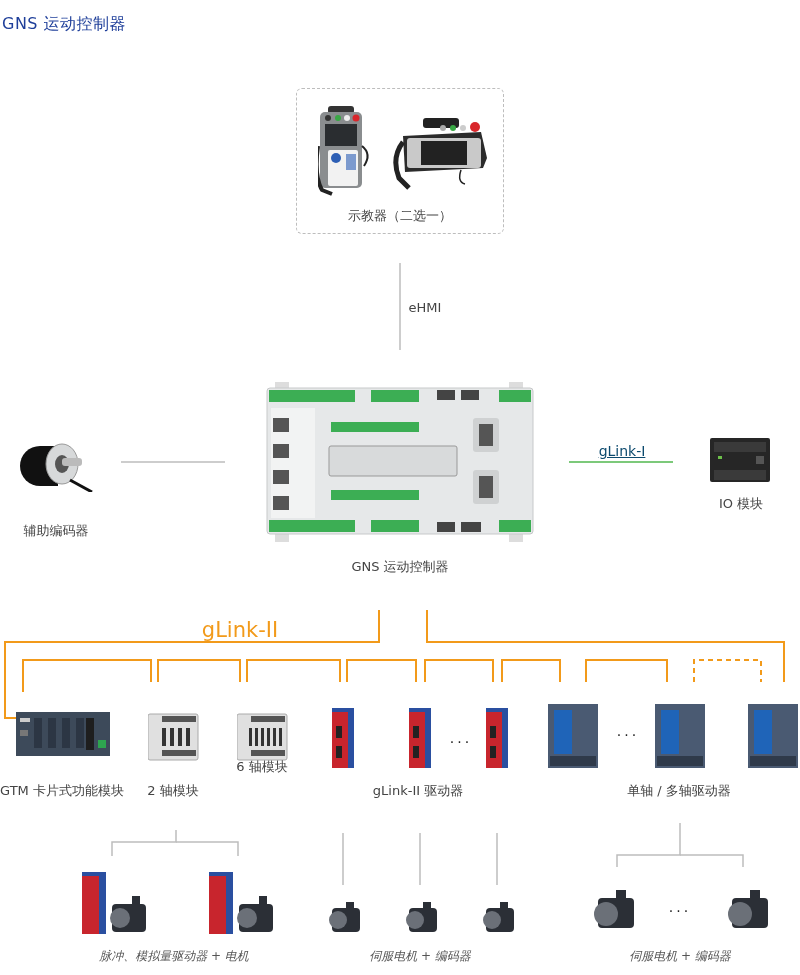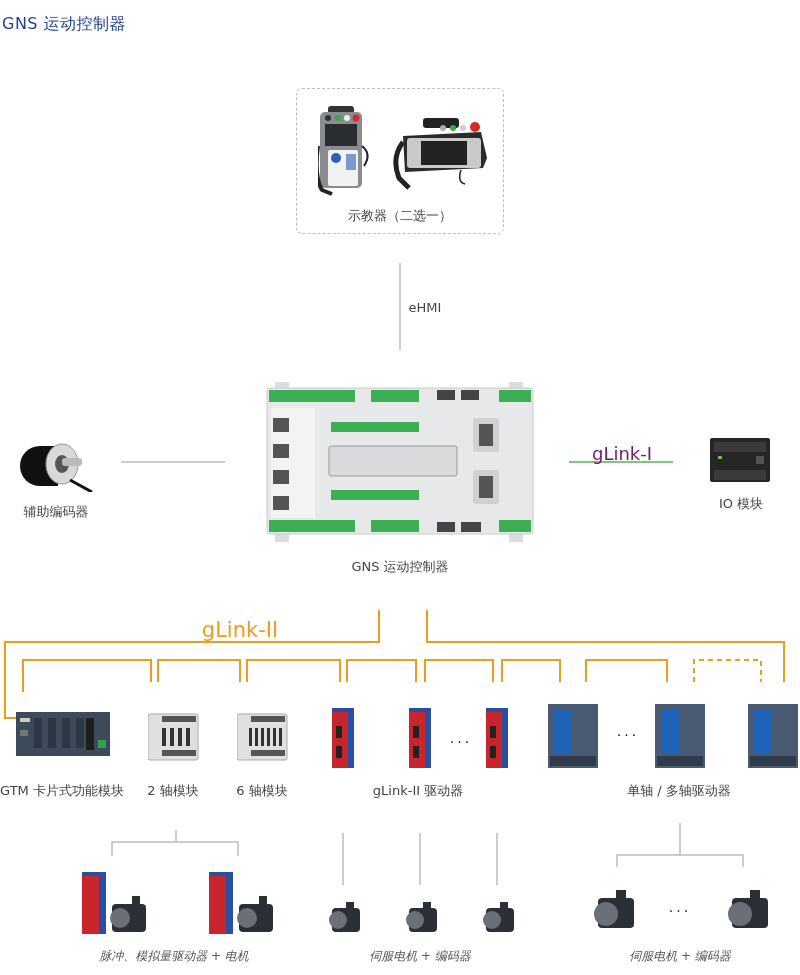--- a/index.html
+++ b/index.html
@@ -3,21 +3,21 @@
 <meta charset="utf-8">
 <style>
   html, body { margin:0; padding:0; background:#ffffff; }
   body { width:800px; height:975px; position:relative; overflow:hidden;
          font-family:"DejaVu Sans", "Liberation Sans", sans-serif; }
   .abs { position:absolute;text-align:center; }
   .title { left:2px; top:14px; font-size:16px; color:#1f3f9a; letter-spacing:0.5px; }
   .label { font-size:13px; color:#444; white-space:nowrap; transform:translateX(-50%); }
   .label-small { font-size:12px; color:#555; white-space:nowrap; transform:translateX(-50%);font-style:italic; }
   .orange-label { color:#f29a1a; font-size:21px; white-space:nowrap; transform:translateX(-50%); }
-  .green-label { color:#701a75; font-size:18px; white-space:nowrap; transform:translateX(-50%); }
+  .green-label { color:#0c4a6e; font-size:14px; white-space:nowrap; transform:translateX(-50%);text-decoration:underline; }
   .dots { font-size:14px; color:#222; letter-spacing:3px; transform:translateX(-50%); }
   svg.lines { position:absolute; left:0; top:0; }
   .dash-box { left:296px; top:88px; width:208px; height:146px; border:1.5px dashed #bdbdbd; border-radius:6px; box-sizing:border-box; }
   .device { position:absolute; }
 </style>
 </head>
 <body>
 
 <div class="abs title">GNS 运动控制器</div>
 
@@ -83,21 +83,21 @@
 <div class="abs label" style="left:425px;top:300px">eHMI</div>
 
 <svg class="device" style="left:16px;top:436px" width="78" height="56">
   <ellipse cx="24" cy="30" rx="20" ry="20" fill="#111"></ellipse>
   <rect x="24" y="10" width="18" height="40" fill="#111"></rect>
   <ellipse cx="46" cy="28" rx="16" ry="20" fill="#d7d9da" stroke="#999"></ellipse>
   <ellipse cx="46" cy="28" rx="7" ry="9" fill="#555"></ellipse>
   <rect x="46" y="22" width="20" height="8" rx="3" fill="#bbb"></rect>
   <path d="M54 44 L76 56" stroke="#111" stroke-width="3"></path>
 </svg>
-<div class="abs label" style="left:56px;top:503px">辅助编码器</div>
+<div class="abs label" style="left:56px;top:522px">辅助编码器</div>
 
 <svg class="device" style="left:263px;top:378px" width="274" height="166">
   <rect x="12" y="4" width="14" height="10" fill="#ddd"></rect>
     <rect x="246" y="4" width="14" height="10" fill="#ddd"></rect>
   <rect x="12" y="154" width="14" height="10" fill="#ddd"></rect>
     <rect x="246" y="154" width="14" height="10" fill="#ddd"></rect>
   <rect x="4" y="10" width="266" height="146" rx="3" fill="#e6e8e9" stroke="#c7c9ca"></rect>
   <rect x="6" y="12" width="86" height="12" fill="#3cae54"></rect>
   <rect x="108" y="12" width="48" height="12" fill="#3cae54"></rect>
   <rect x="174" y="12" width="18" height="10" fill="#444"></rect>
@@ -164,21 +164,21 @@
   <rect x="0" y="2" width="50" height="46" rx="2" fill="#e0e0e0" stroke="#aaa"></rect>
   <rect x="14" y="4" width="34" height="6" fill="#555"></rect>
     <rect x="14" y="38" width="34" height="6" fill="#555"></rect>
   <rect x="12" y="16" width="3" height="18" fill="#333"></rect>
     <rect x="18" y="16" width="3" height="18" fill="#333"></rect>
   <rect x="24" y="16" width="3" height="18" fill="#333"></rect>
     <rect x="30" y="16" width="3" height="18" fill="#333"></rect>
   <rect x="36" y="16" width="3" height="18" fill="#333"></rect>
     <rect x="42" y="16" width="3" height="18" fill="#333"></rect>
 </svg>
-<div class="abs label" style="left:262px;top:782px">6 轴模块</div>
+<div class="abs label" style="left:262px;top:758px">6 轴模块</div>
 
 <svg class="device" style="left:330px;top:706px" width="28" height="64">
   <rect x="2" y="2" width="22" height="60" fill="#2a4fa0"></rect>
   <rect x="2" y="6" width="16" height="56" fill="#c8252d"></rect>
   <rect x="6" y="20" width="6" height="12" fill="#222"></rect>
     <rect x="6" y="40" width="6" height="12" fill="#222"></rect>
 </svg>
 <svg class="device" style="left:407px;top:706px" width="28" height="64">
   <rect x="2" y="2" width="22" height="60" fill="#2a4fa0"></rect>
   <rect x="2" y="6" width="16" height="56" fill="#c8252d"></rect>

